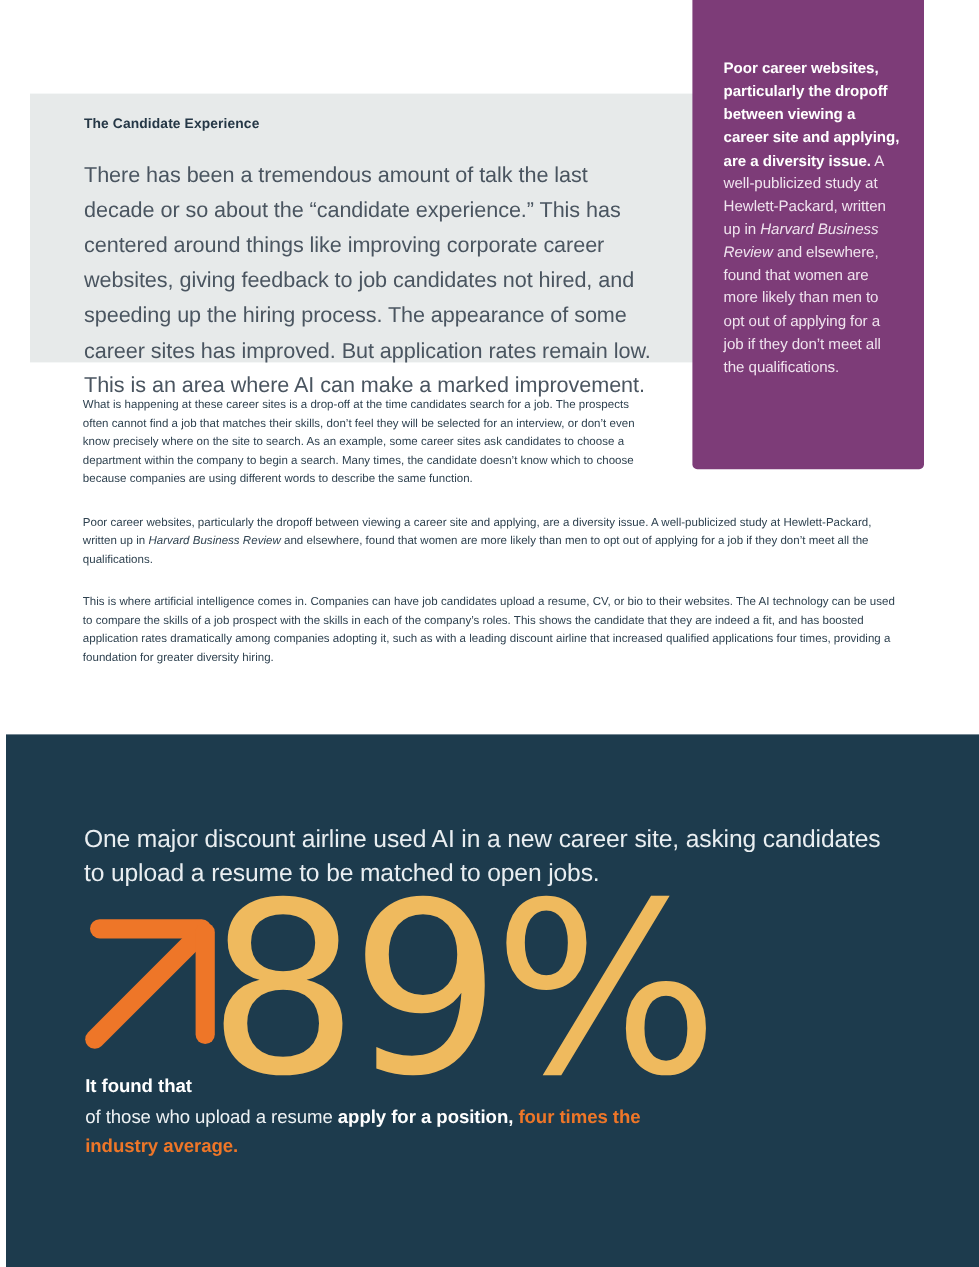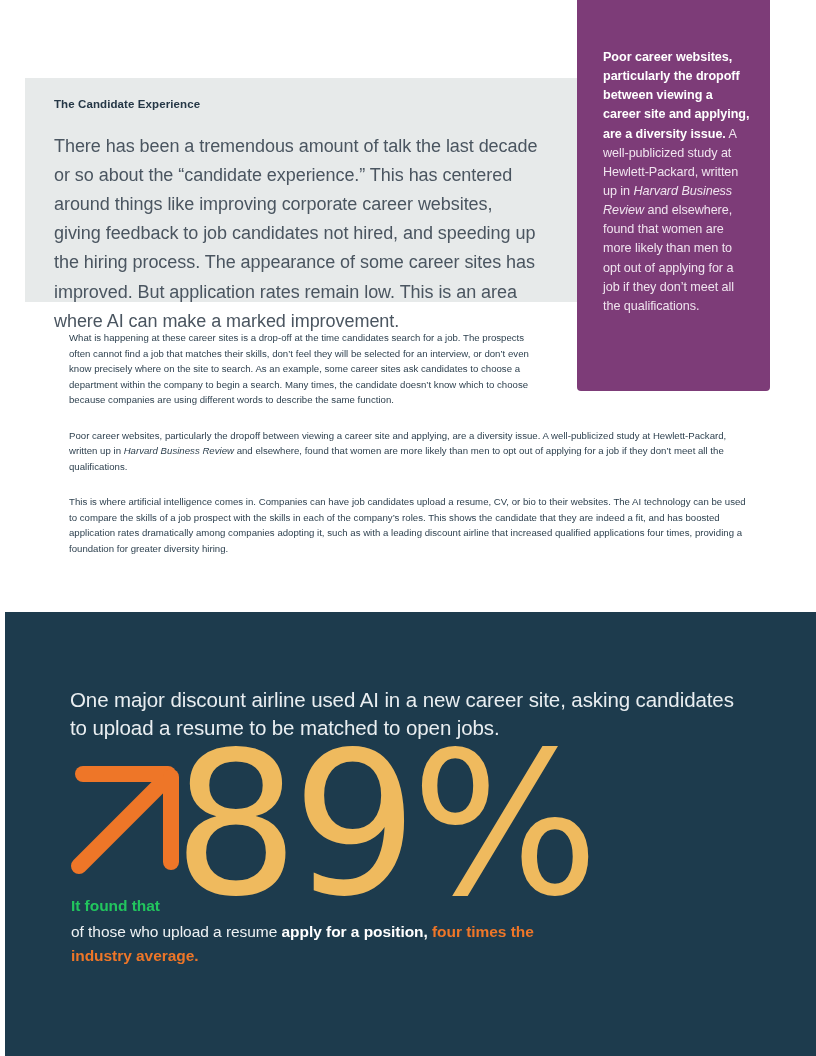--- a/index.html
+++ b/index.html
@@ -24,21 +24,21 @@
 
   
   .callout-grey {
     position: absolute;
     left: 25px;
     top: 78px;
     width: 553px;
     height: 224px;
     background: #e7eaea;
     box-sizing: border-box;
-    padding: 20px 34px 20px 29px;
+    padding: 20px 34px 20px 45px;
   }
   .callout-grey-heading {
     font-size: 11.5px;
     font-weight: bold;
     color: #253746;
     letter-spacing: 0.1px;
     margin: 0 0 20px 0;
     line-height: 1.2;
   }
   .callout-grey-body {
@@ -151,21 +151,21 @@
     left: 66px;
     top: 282px;
     width: 470px;
     font-size: 15.5px;
     line-height: 1.58;
     color: #eef2f4;
     letter-spacing: -0.05px;
   }
   .stat-copy b { font-weight: bold; color: #ffffff; }
   .stat-copy .orange { color: #ee7628; font-weight: bold; }
-  .stat-copy .found { font-weight: bold; color: #22c55e; }
+  .stat-copy .found { font-weight: bold; color: #ffffff; }
 
   .line-found { display: block; height: 26px; }
 </style>
 </head>
 <body>
 
 <div class="page">
 
   <div class="callout-grey">
     <div class="callout-grey-heading">The Candidate Experience</div>

